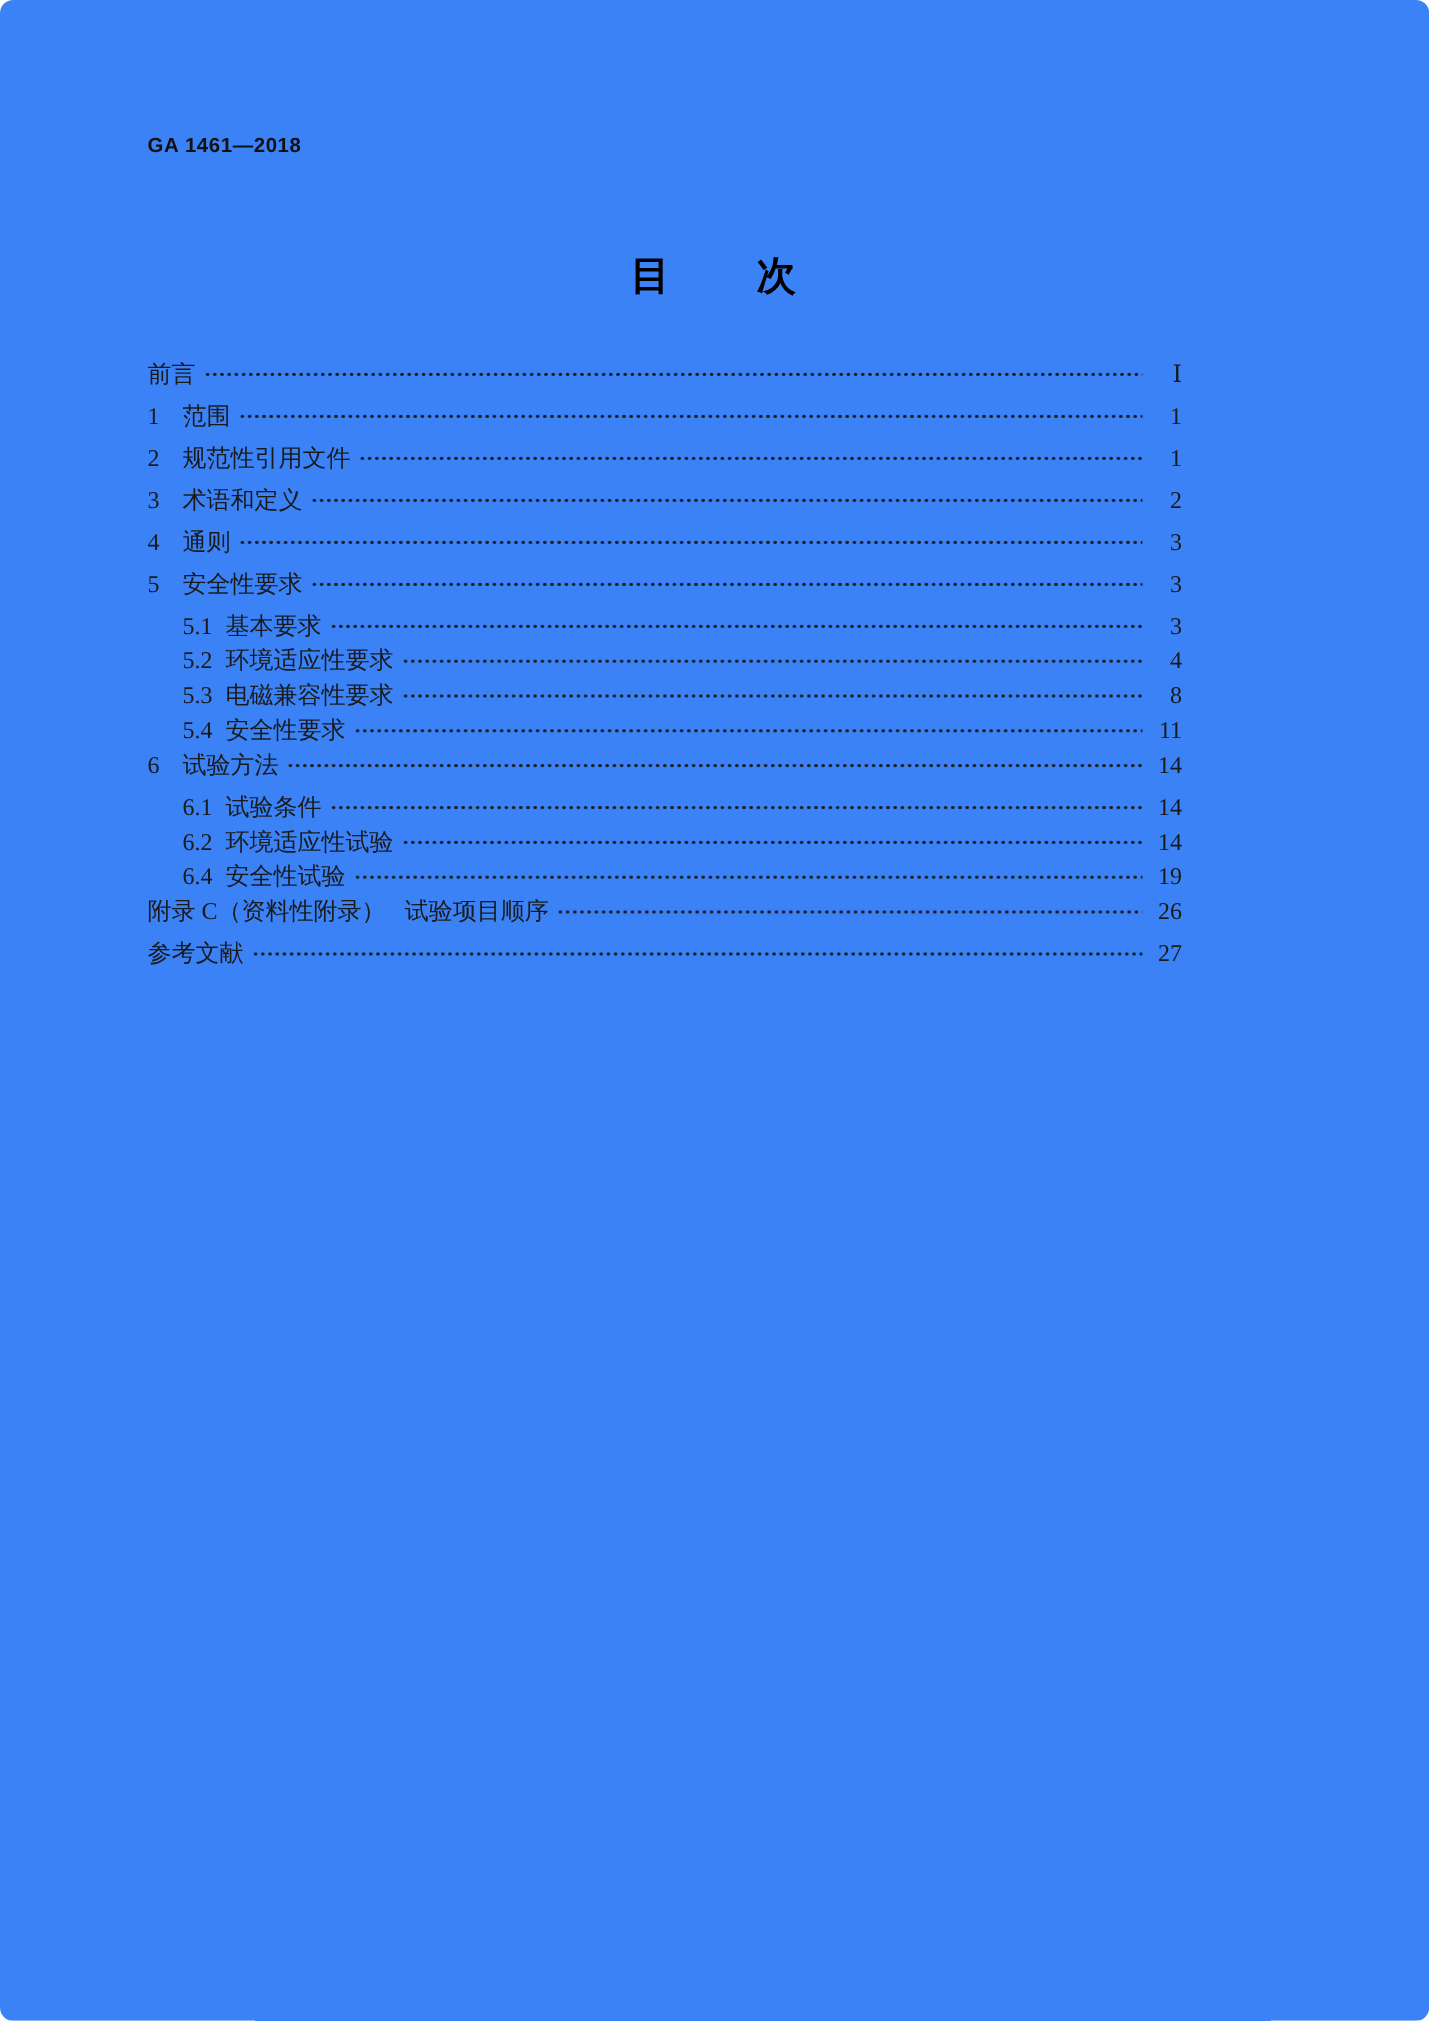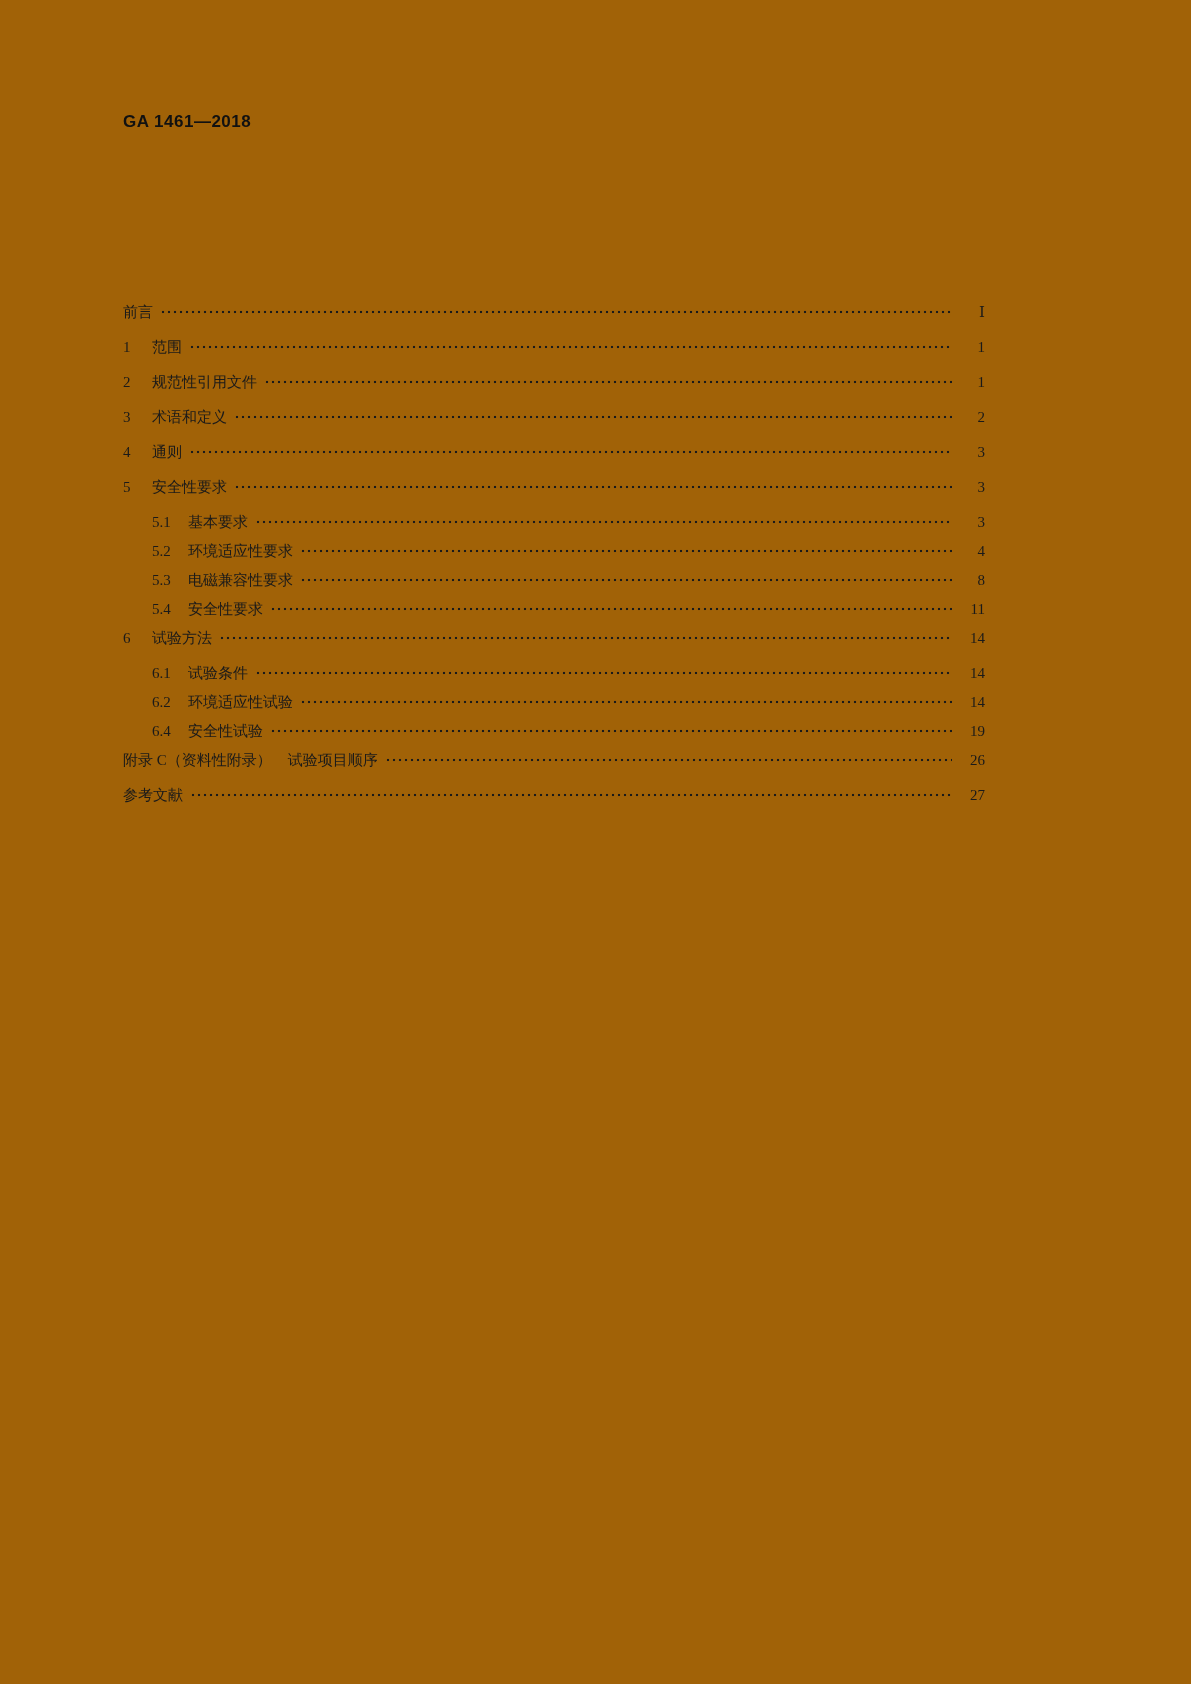--- a/index.html
+++ b/index.html
@@ -4,24 +4,25 @@
 <style>
   html, body {
     margin: 0;
     padding: 0;
     background: #ffffff;
   }
   .page {
     position: relative;
     width: 1191px;
     height: 1684px;
-    background: #a16207;
+    background: #3b82f6;
     font-family: "Liberation Serif", "DejaVu Serif", serif;
     color: #1a1a1a;
     overflow: hidden;
+    border-radius: 11px;
   }
   .doc-number {
     position: absolute;
     left: 123px;
     top: 112px;
     font-family: "Liberation Sans", "DejaVu Sans", sans-serif;
     font-weight: bold;
     font-size: 17px;
     letter-spacing: 0.5px;
     color: #111;
@@ -40,21 +41,21 @@
   }
   .toc {
     position: absolute;
     left: 123px;
     top: 300px;
     width: 862px;
   }
   .toc-row {
     display: flex;
     align-items: baseline;
-    font-size: 15px;
+    font-size: 20px;
     line-height: 24px;
     margin-bottom: 11px;
     white-space: nowrap;
   }
   .toc-row.sub {
     margin-left: 29px;
     margin-bottom: 5px;
     align-items: flex-end;
   }
   .toc-row .num {
@@ -86,20 +87,21 @@
     min-width: 26px;
     text-align: right;
   }
 </style>
 </head>
 <body>
 
 <div class="page">
   <div class="doc-number">GA 1461—2018</div>
 
+  <div class="page-title">目　　次</div>
 
   <div class="toc">
       <div class="toc-row">
         <span class="label">前言</span>
         <span class="leader"></span>
         <span class="pg">Ⅰ</span>
       </div>
       <div class="toc-row">
         <span class="num">1</span>
         <span class="label">范围</span>

